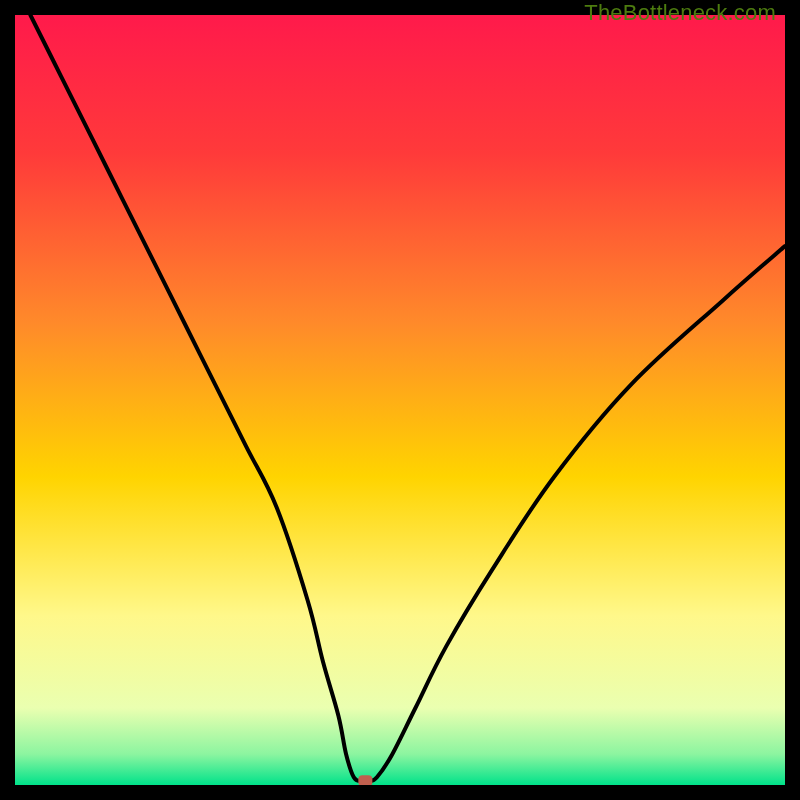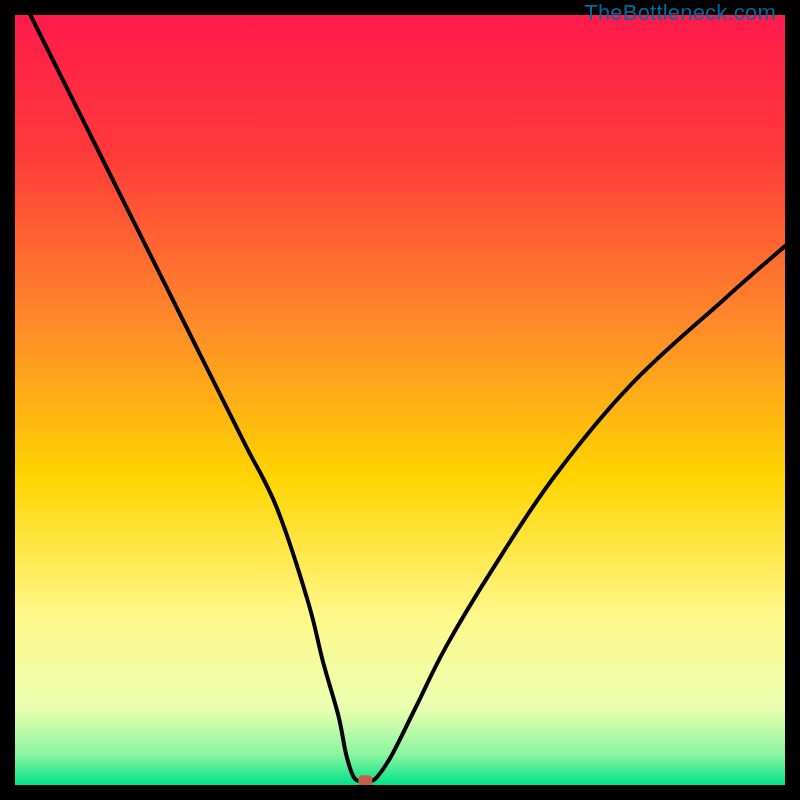--- a/index.html
+++ b/index.html
@@ -24,21 +24,21 @@
     top: 0;
     width: 770px;
     height: 770px;
   }
   .watermark {
     position: absolute;
     top: 0;
     right: 24px;
     font-family: Arial, Helvetica, sans-serif;
     font-size: 22px;
-    color: #0369a1;
+    color: #4d7c0f;
     font-weight: 500;
     letter-spacing: 0.2px;
   }
   svg {
     display: block;
   }
 </style>
 </head>
 <body>
 

